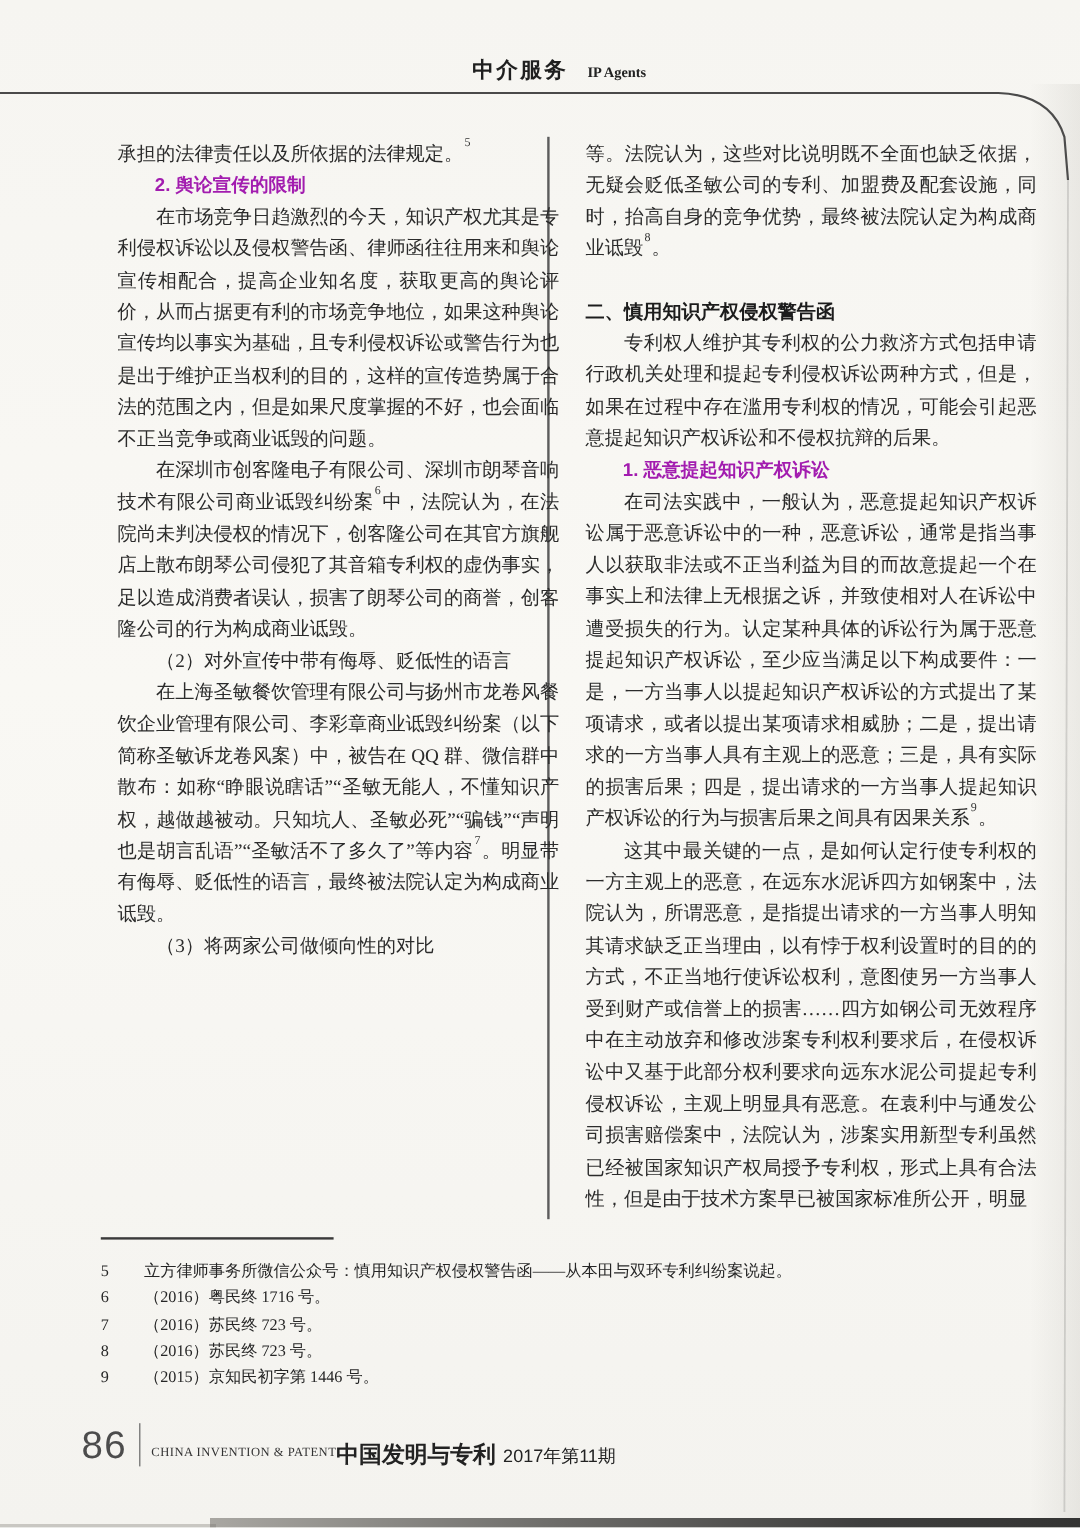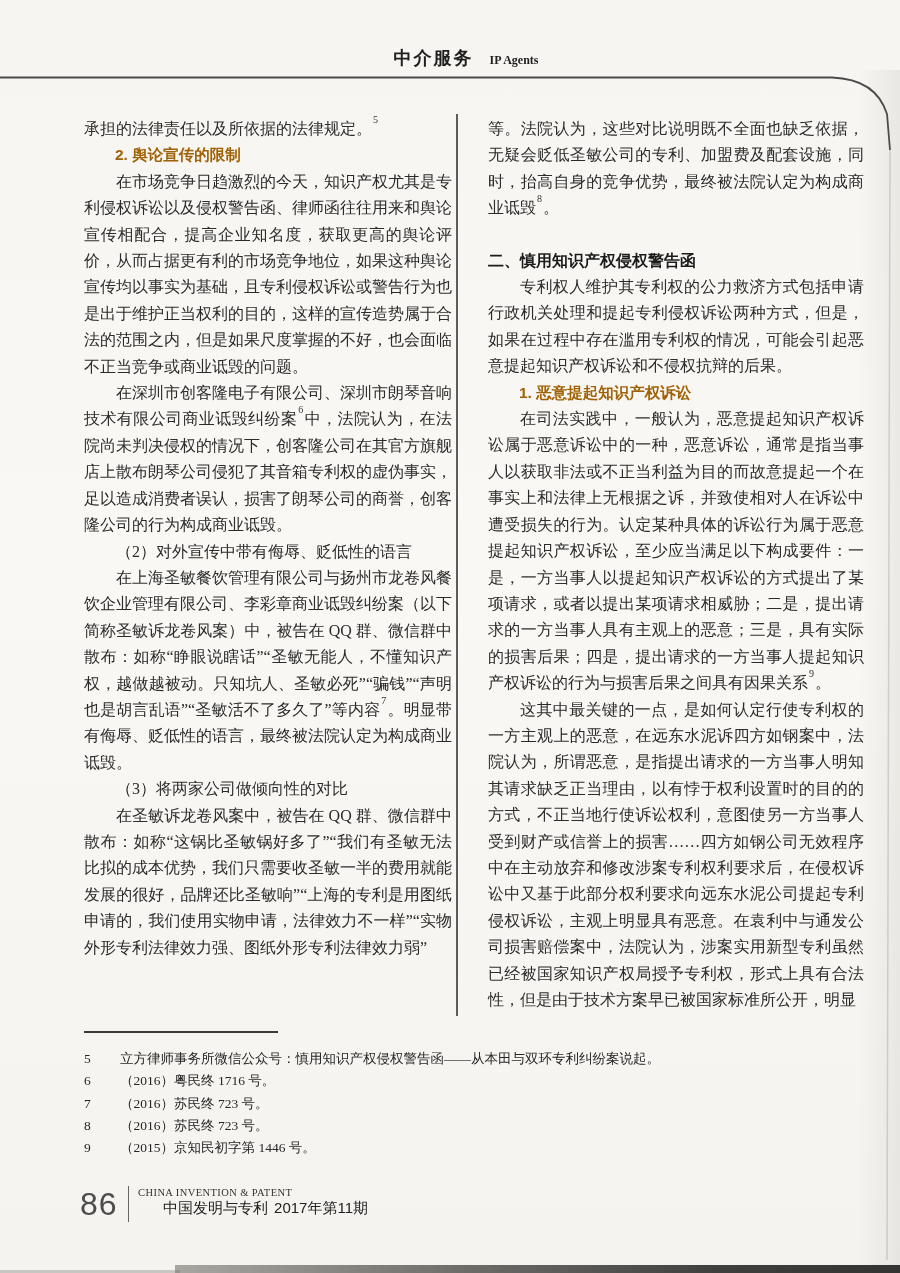--- a/index.html
+++ b/index.html
@@ -23,55 +23,55 @@
   .col-divider {
     position: absolute; left: 456px; top: 114px; width: 1.5px; height: 902px;
     background: #5c5c5c;
   }
   .column {
     position: absolute; top: 116px;
     font-size: 16px; line-height: 26.4px;
     text-align: justify;
     color: #2b2b2b;
   }
-  .col-left  { left: 84px;  width: 368px; }
+  .col-left  { left: 98px;  width: 368px; }
   .col-right { left: 488px; width: 376px; }
   .para { text-indent: 2em; }
   .para-cont { text-indent: 0; }
-  .head-num { font-weight: bold; text-indent: 2em; font-family: "Liberation Sans", "DejaVu Sans", sans-serif; font-size: 15.5px; color: #a16207; }
+  .head-num { font-weight: bold; text-indent: 2em; font-family: "Liberation Sans", "DejaVu Sans", sans-serif; font-size: 15.5px; color: #a21caf; }
   .head-sec { font-weight: bold; text-indent: 0; margin-top: 26px; font-family: "Liberation Sans", "DejaVu Sans", sans-serif; font-size: 16px; color: #1c1c1c; }
   sup.fnref {
     font-size: 10px; line-height: 0; position: relative; top: -5px;
     margin: 0 1px; font-family: "Liberation Serif", serif; color: #333;
   }
   .footnote-rule {
     position: absolute; left: 84px; top: 1031px; width: 194px; height: 2px; background: #3a3a3a;
   }
   .footnotes {
     position: absolute; left: 84px; top: 1048px; width: 740px;
     font-size: 13.5px; line-height: 22.3px; color: #262626;
   }
   .footnote-row { display: flex; }
   .fn-num { width: 36px; flex: 0 0 36px; }
   .fn-text { flex: 1; }
   .page-footer {
-    position: absolute; left: 80px; top: 1186px;
-    display: flex; align-items: flex-start;
+    position: absolute; left: 68px; top: 1186px;
+    display: flex; align-items: flex-end;
   }
   .footer-pageno {
     font-family: "Liberation Sans", "DejaVu Sans", sans-serif;
     font-size: 32px; font-weight: 400; color: #4c4c4c; letter-spacing: 1px; line-height: 36px;
   }
   .footer-bar { width: 1.5px; height: 36px; background: #666; margin: 0 9px 0 10px; }
-  .footer-meta { display: flex; flex-direction: column; justify-content: center; }
+  .footer-meta { display: flex; flex-direction: row; justify-content: center; }
   .footer-en {
     font-family: "Liberation Serif", serif; font-size: 10.5px; letter-spacing: 0.4px; color: #333; line-height: 13px;
   }
   .footer-cn-line { display: flex; align-items: baseline; gap: 6px; line-height: 17px; }
-  .footer-cn { font-weight: normal; font-size: 15px; color: #222; font-family: "Liberation Sans", "DejaVu Sans", sans-serif; margin-left: 25px; }
+  .footer-cn { font-weight: bold; font-size: 19px; color: #222; font-family: "Liberation Sans", "DejaVu Sans", sans-serif; }
   .footer-issue { font-weight: normal; font-size: 15px; color: #222; font-family: "Liberation Sans", "DejaVu Sans", sans-serif; }
   .edge-shade {
     position: absolute; right: 0; top: 70px; width: 42px; height: 1203px;
     background: linear-gradient(to right, rgba(110,105,95,0) 0%, rgba(110,105,95,0.10) 100%);
   }
   .scan-strip-bottom {
     position: absolute; left: 175px; bottom: 0; width: 725px; height: 8px;
     background: linear-gradient(to right, #a9a7a2 0%, #6d6c69 40%, #3f3f3e 75%, #343433 100%);
   }
   .scan-strip-bottom2 {
@@ -95,21 +95,20 @@
 <div class="col-divider"></div>
 
 <div class="column col-left">
   <p class="para para-cont"><span>承担的法律责任以及所依据的法律规定。</span><sup class="fnref">5</sup></p>
   <p class="head-num">2. 舆论宣传的限制</p>
   <p class="para">在市场竞争日趋激烈的今天，知识产权尤其是专利侵权诉讼以及侵权警告函、律师函往往用来和舆论宣传相配合，提高企业知名度，获取更高的舆论评价，从而占据更有利的市场竞争地位，如果这种舆论宣传均以事实为基础，且专利侵权诉讼或警告行为也是出于维护正当权利的目的，这样的宣传造势属于合法的范围之内，但是如果尺度掌握的不好，也会面临不正当竞争或商业诋毁的问题。</p>
   <p class="para"><span>在深圳市创客隆电子有限公司、深圳市朗琴音响技术有限公司商业诋毁纠纷案</span><sup class="fnref">6</sup><span>中，法院认为，在法院尚未判决侵权的情况下，创客隆公司在其官方旗舰店上散布朗琴公司侵犯了其音箱专利权的虚伪事实，足以造成消费者误认，损害了朗琴公司的商誉，创客隆公司的行为构成商业诋毁。</span></p>
   <p class="para">（2）对外宣传中带有侮辱、贬低性的语言</p>
   <p class="para"><span>在上海圣敏餐饮管理有限公司与扬州市龙卷风餐饮企业管理有限公司、李彩章商业诋毁纠纷案（以下简称圣敏诉龙卷风案）中，被告在 QQ 群、微信群中散布：如称“睁眼说瞎话”“圣敏无能人，不懂知识产权，越做越被动。只知坑人、圣敏必死”“骗钱”“声明也是胡言乱语”“圣敏活不了多久了”等内容</span><sup class="fnref">7</sup><span>。明显带有侮辱、贬低性的语言，最终被法院认定为构成商业诋毁。</span></p>
   <p class="para">（3）将两家公司做倾向性的对比</p>
-  <p class="para">在圣敏诉龙卷风案中，被告在 QQ 群、微信群中散布：如称“这锅比圣敏锅好多了”“我们有圣敏无法比拟的成本优势，我们只需要收圣敏一半的费用就能发展的很好，品牌还比圣敏响”“上海的专利是用图纸申请的，我们使用实物申请，法律效力不一样”“实物外形专利法律效力强、图纸外形专利法律效力弱”</p>
 </div>
 
 <div class="column col-right">
   <p class="para para-cont"><span>等。法院认为，这些对比说明既不全面也缺乏依据，无疑会贬低圣敏公司的专利、加盟费及配套设施，同时，抬高自身的竞争优势，最终被法院认定为构成商业诋毁</span><sup class="fnref">8</sup><span>。</span></p>
   <p class="head-sec">二、慎用知识产权侵权警告函</p>
   <p class="para">专利权人维护其专利权的公力救济方式包括申请行政机关处理和提起专利侵权诉讼两种方式，但是，如果在过程中存在滥用专利权的情况，可能会引起恶意提起知识产权诉讼和不侵权抗辩的后果。</p>
   <p class="head-num">1. 恶意提起知识产权诉讼</p>
   <p class="para"><span>在司法实践中，一般认为，恶意提起知识产权诉讼属于恶意诉讼中的一种，恶意诉讼，通常是指当事人以获取非法或不正当利益为目的而故意提起一个在事实上和法律上无根据之诉，并致使相对人在诉讼中遭受损失的行为。认定某种具体的诉讼行为属于恶意提起知识产权诉讼，至少应当满足以下构成要件：一是，一方当事人以提起知识产权诉讼的方式提出了某项请求，或者以提出某项请求相威胁；二是，提出请求的一方当事人具有主观上的恶意；三是，具有实际的损害后果；四是，提出请求的一方当事人提起知识产权诉讼的行为与损害后果之间具有因果关系</span><sup class="fnref">9</sup><span>。</span></p>
   <p class="para">这其中最关键的一点，是如何认定行使专利权的一方主观上的恶意，在远东水泥诉四方如钢案中，法院认为，所谓恶意，是指提出请求的一方当事人明知其请求缺乏正当理由，以有悖于权利设置时的目的的方式，不正当地行使诉讼权利，意图使另一方当事人受到财产或信誉上的损害……四方如钢公司无效程序中在主动放弃和修改涉案专利权利要求后，在侵权诉讼中又基于此部分权利要求向远东水泥公司提起专利侵权诉讼，主观上明显具有恶意。在袁利中与通发公司损害赔偿案中，法院认为，涉案实用新型专利虽然已经被国家知识产权局授予专利权，形式上具有合法性，但是由于技术方案早已被国家标准所公开，明显</p>
 </div>

